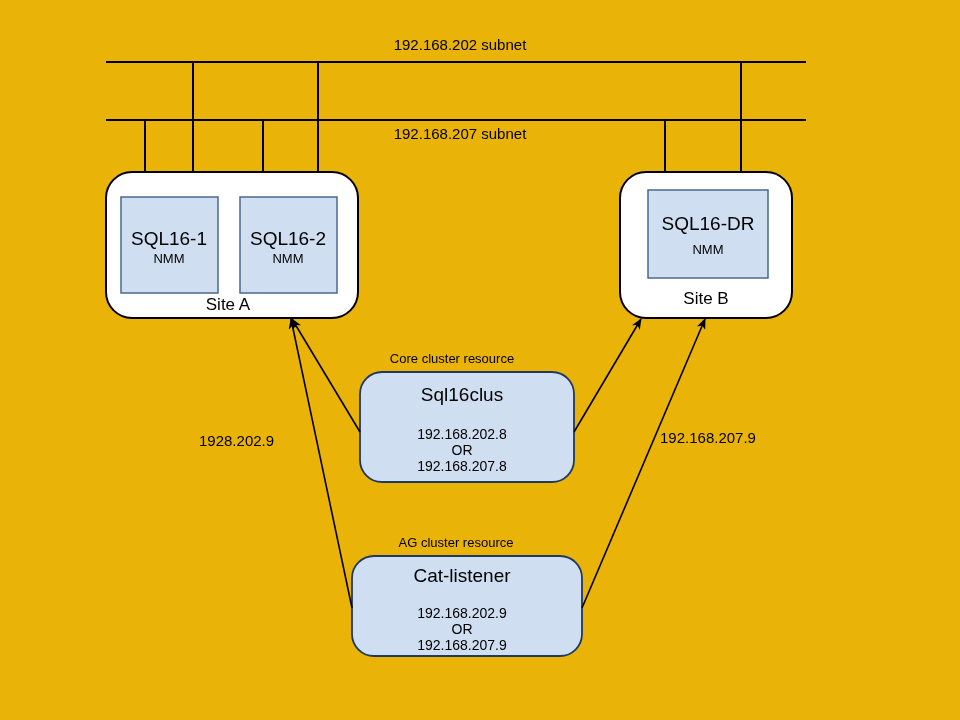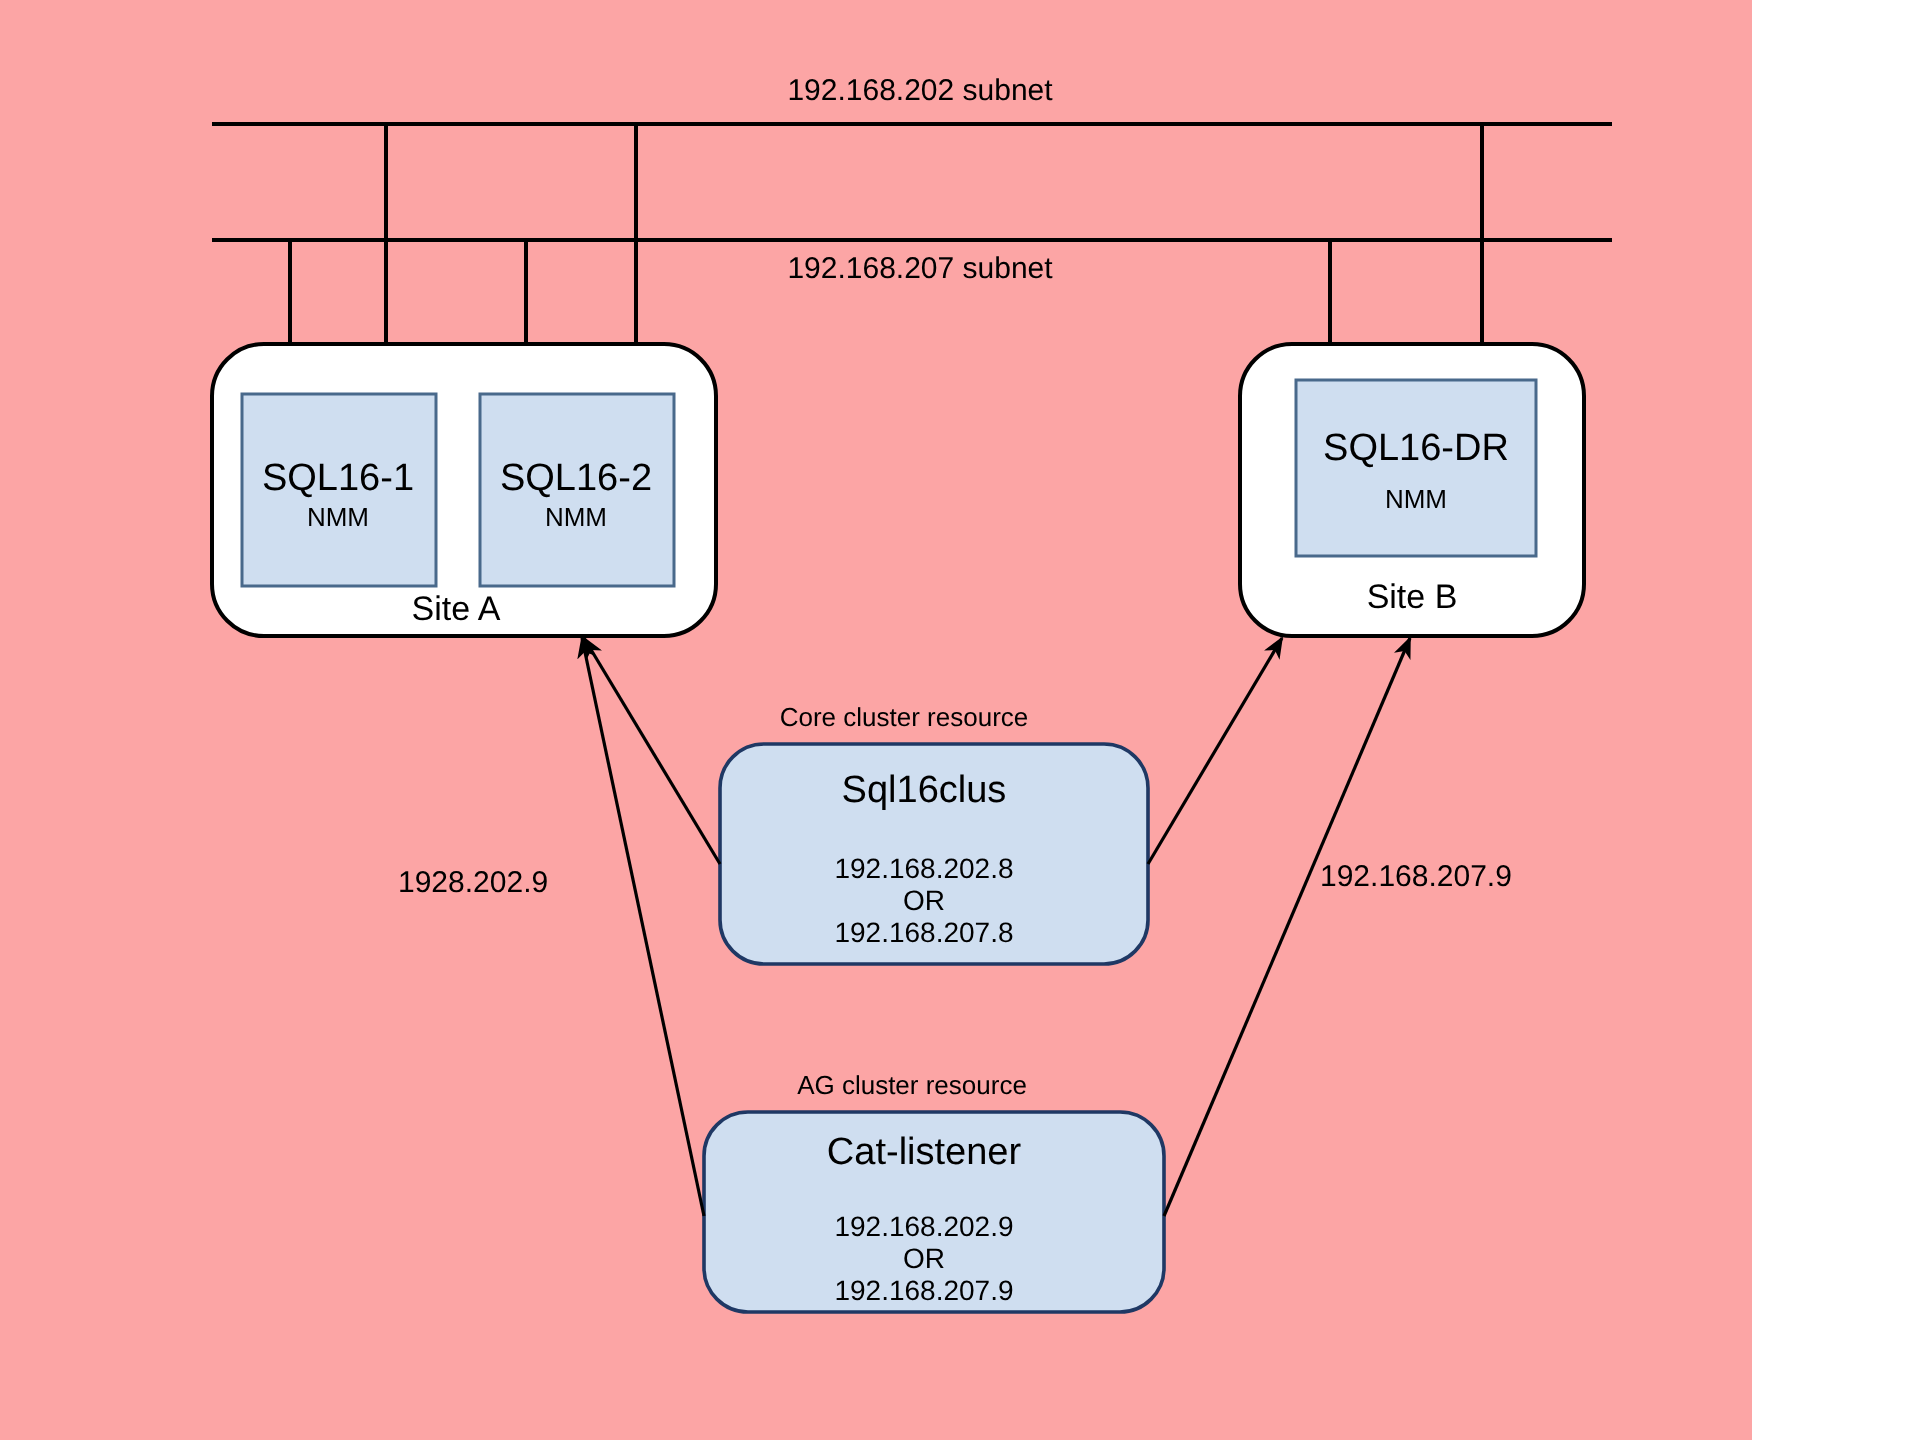--- a/index.html
+++ b/index.html
@@ -2,23 +2,23 @@
 <html><head>
 <meta charset="utf-8">
 <style>
   html, body {
     margin: 0;
     padding: 0;
     background: #ffffff;
   }
   #canvas {
     position: relative;
-    width: 876px;
+    width: 960px;
     height: 720px;
-    background: #fca5a5;
+    background: #eab308;
     font-family: "Liberation Sans", sans-serif;
     overflow: hidden;
   }
   svg#diagram {
     position: absolute;
     top: 0;
     left: 0;
     width: 960px;
     height: 720px;
   }

